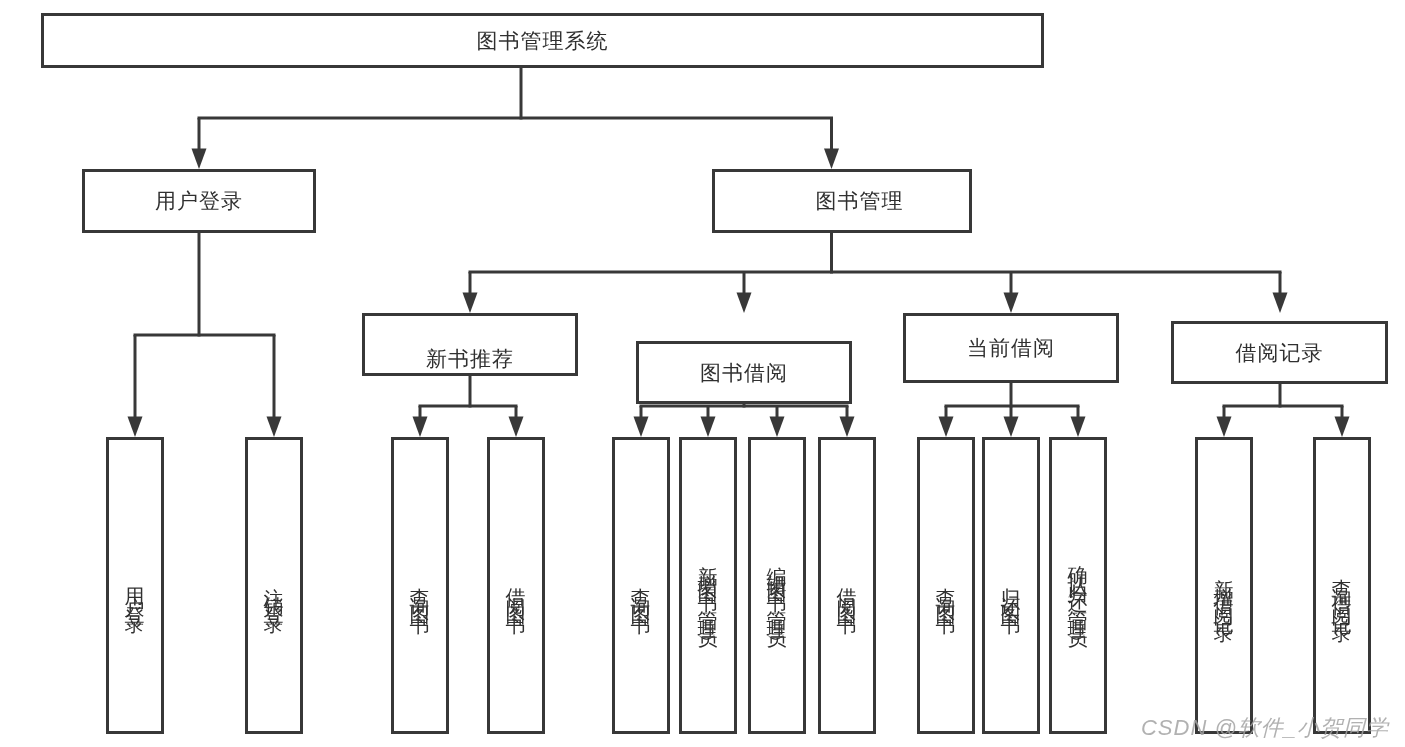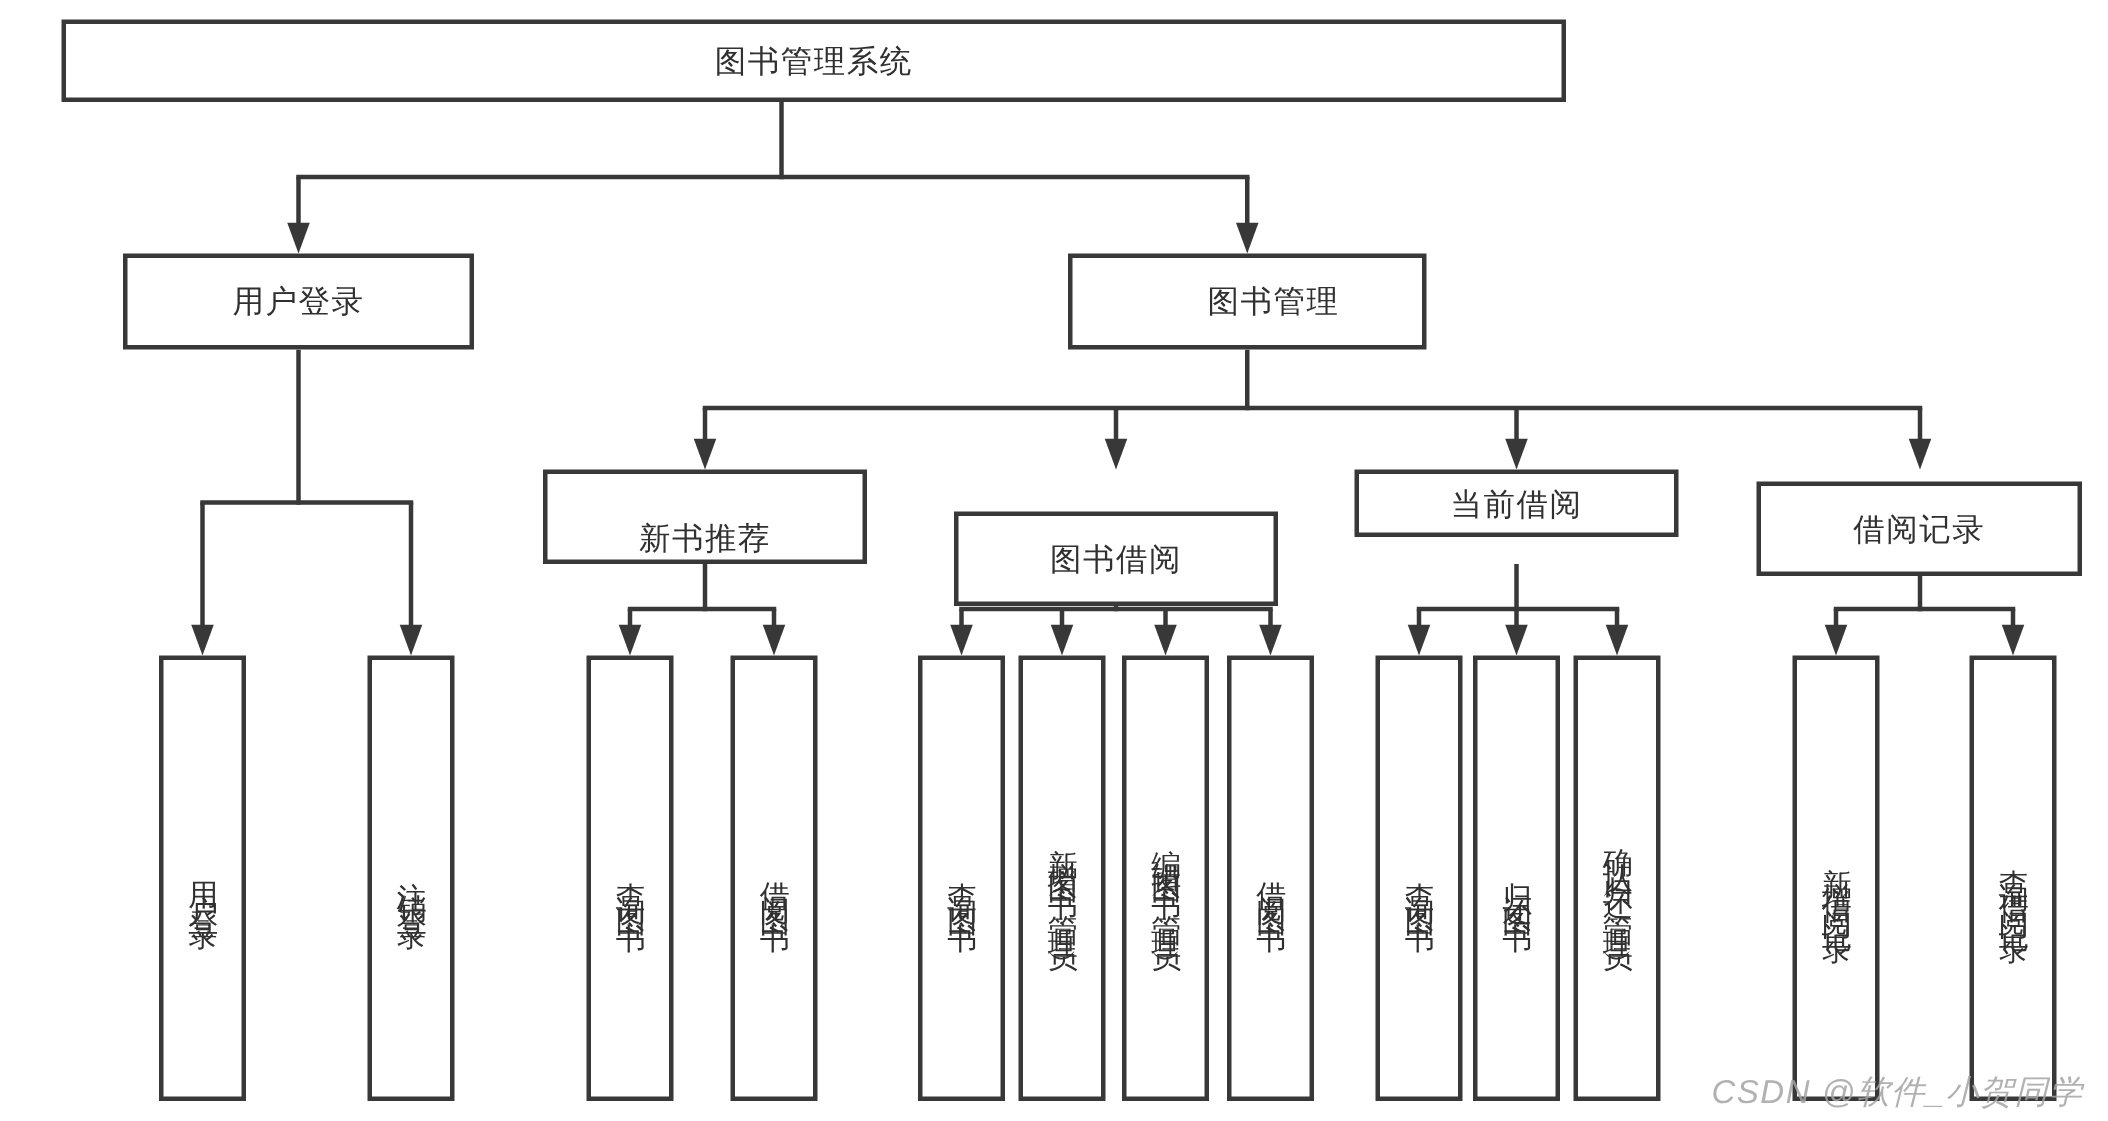--- a/index.html
+++ b/index.html
@@ -121,31 +121,31 @@
     <polygon points="1334.5,416.5 1349.5,416.5 1342,437"></polygon>
   </svg>
 
   <div class="node hnode" style="left:20px;top:13px;width:1003px;height:55px;margin-left:21px;">
     <span>图书管理系统</span>
   </div>
 
   <div class="node hnode" style="left:82px;top:169px;width:234px;height:64px;">
     <span>用户登录</span>
   </div>
-  <div class="node hnode" style="left:712px;top:169px;width:239px;height:64px;padding-left:35px;">
+  <div class="node hnode" style="left:712px;top:169px;width:260px;height:64px;padding-left:35px;">
     <span>图书管理</span>
   </div>
 
   <div class="node hnode" style="left:362px;top:313px;width:216px;height:63px;align-items:flex-end;">
     <span>新书推荐</span>
   </div>
   <div class="node hnode" style="left:636px;top:313px;width:216px;height:63px;margin-top:28px;">
     <span>图书借阅</span>
   </div>
-  <div class="node hnode" style="left:903px;top:313px;width:216px;height:45px;">
+  <div class="node hnode" style="left:903px;top:313px;width:216px;height:70px;">
     <span>当前借阅</span>
   </div>
   <div class="node hnode" style="left:1171px;top:321px;width:217px;height:63px;">
     <span>借阅记录</span>
   </div>
 
   <div class="node leaf" style="left:106px;">
     <span>用户登录</span>
   </div>
   <div class="node leaf" style="left:245px;">

